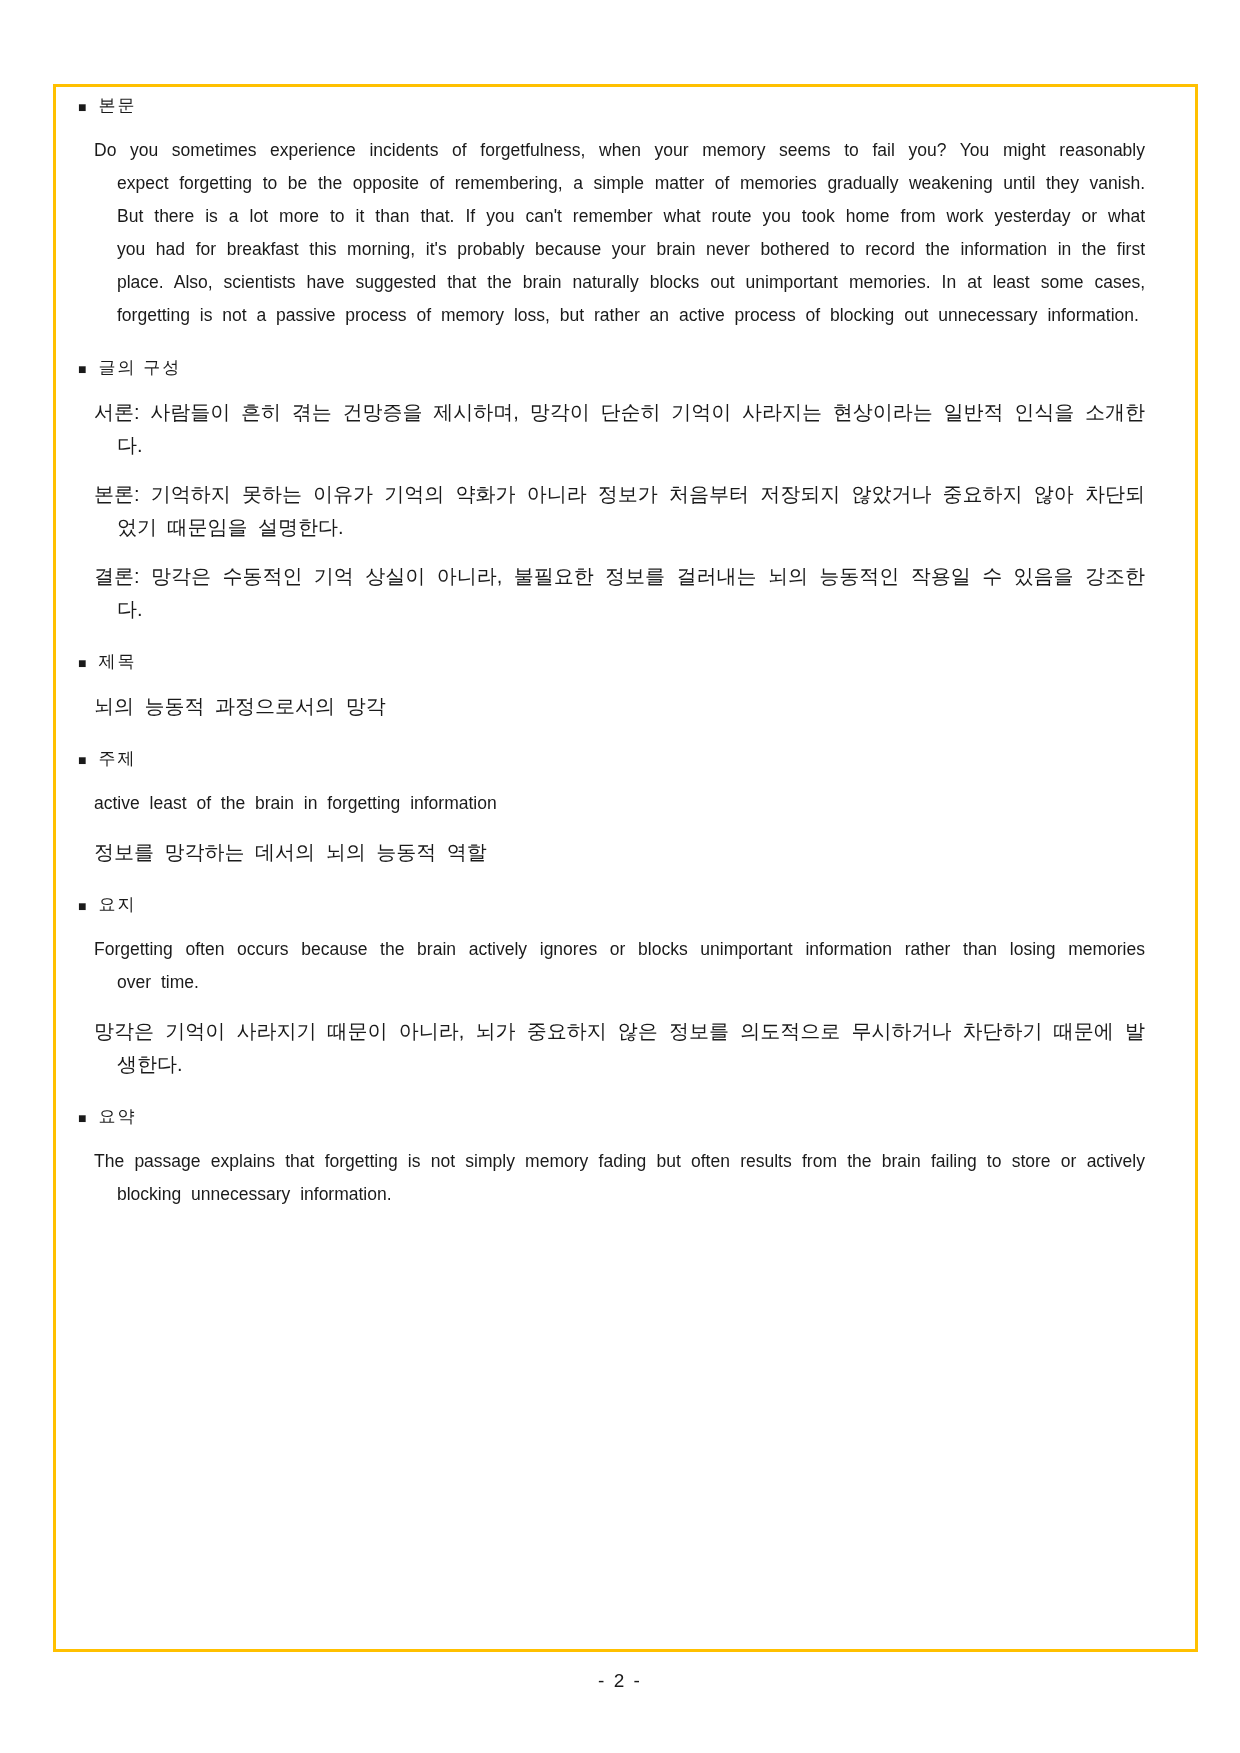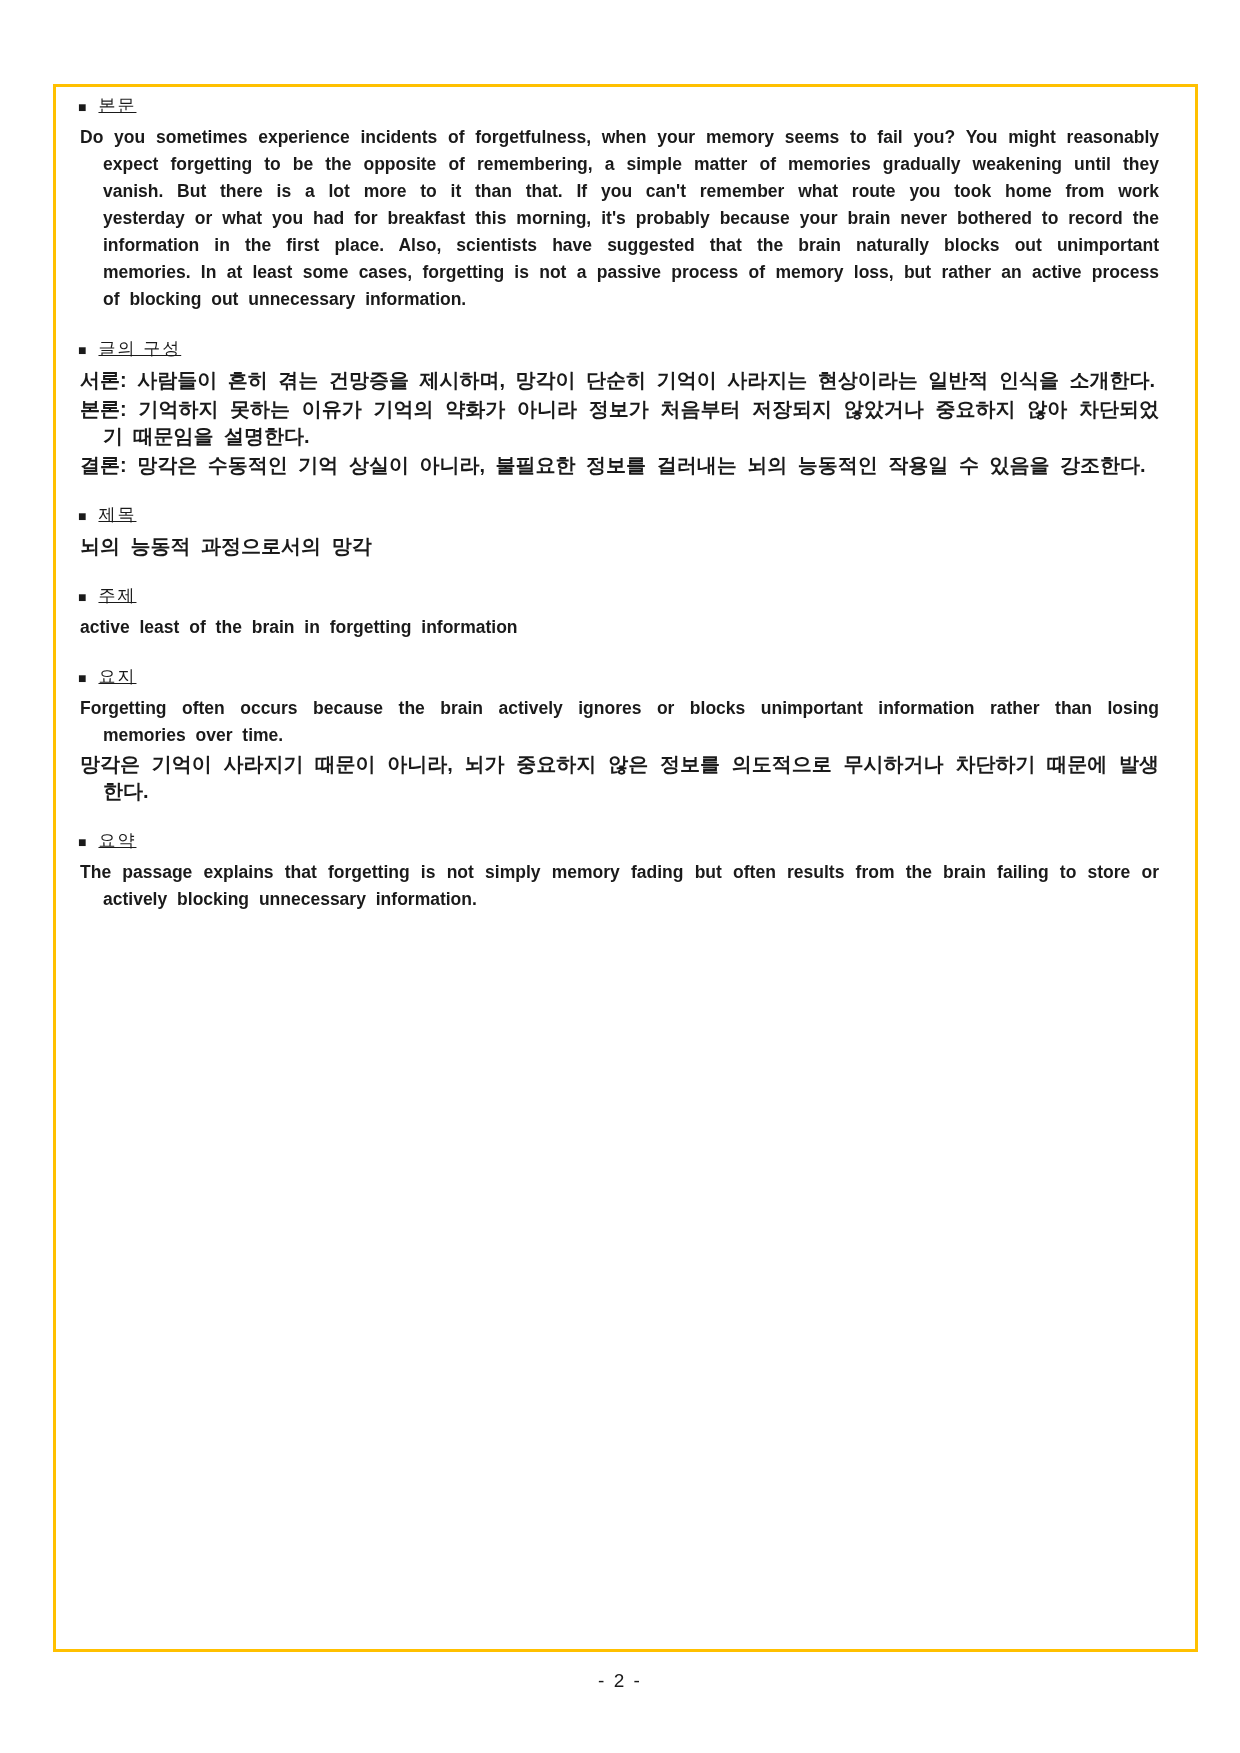--- a/index.html
+++ b/index.html
@@ -26,30 +26,29 @@
   .sec { margin-bottom: 23px; }
   .sec-heading {
     display: flex;
     align-items: center;
     gap: 12px;
     height: 25px;
     margin-bottom: 6px;
     font-size: 17px;
   }
   .marker { font-size: 14px; line-height: 1; transform: translateY(1px); }
-  .sec-label { letter-spacing: 2px; text-decoration: underline; }
+  .sec-label { letter-spacing: 2px; }
   .para {
-    margin: 2px;
+    margin: 16px;
     font-size: 17.5px;
-    line-height: 27px;
+    line-height: 33px;
     text-align: justify;
     word-spacing: 5px;
     padding-left: 23px;
     text-indent: -23px;
-    font-weight: bold;
   }
   .para.ko { font-size: 20px; }
   .pagenum {
     position: absolute;
     top: 1670px;
     left: 0;
     width: 100%;
     text-align: center;
     font-size: 19px;
     letter-spacing: 2px;
@@ -86,20 +85,21 @@
     </div>
     <p class="para ko">뇌의 능동적 과정으로서의 망각</p>
   </section>
 
   <section class="sec">
     <div class="sec-heading">
       <span class="marker">■</span>
       <span class="sec-label">주제</span>
     </div>
     <p class="para en">active least of the brain in forgetting information</p>
+    <p class="para ko">정보를 망각하는 데서의 뇌의 능동적 역할</p>
   </section>
 
   <section class="sec">
     <div class="sec-heading">
       <span class="marker">■</span>
       <span class="sec-label">요지</span>
     </div>
     <p class="para en">Forgetting often occurs because the brain actively ignores or blocks unimportant information rather than losing memories over time.</p>
     <p class="para ko">망각은 기억이 사라지기 때문이 아니라, 뇌가 중요하지 않은 정보를 의도적으로 무시하거나 차단하기 때문에 발생한다.</p>
   </section>

